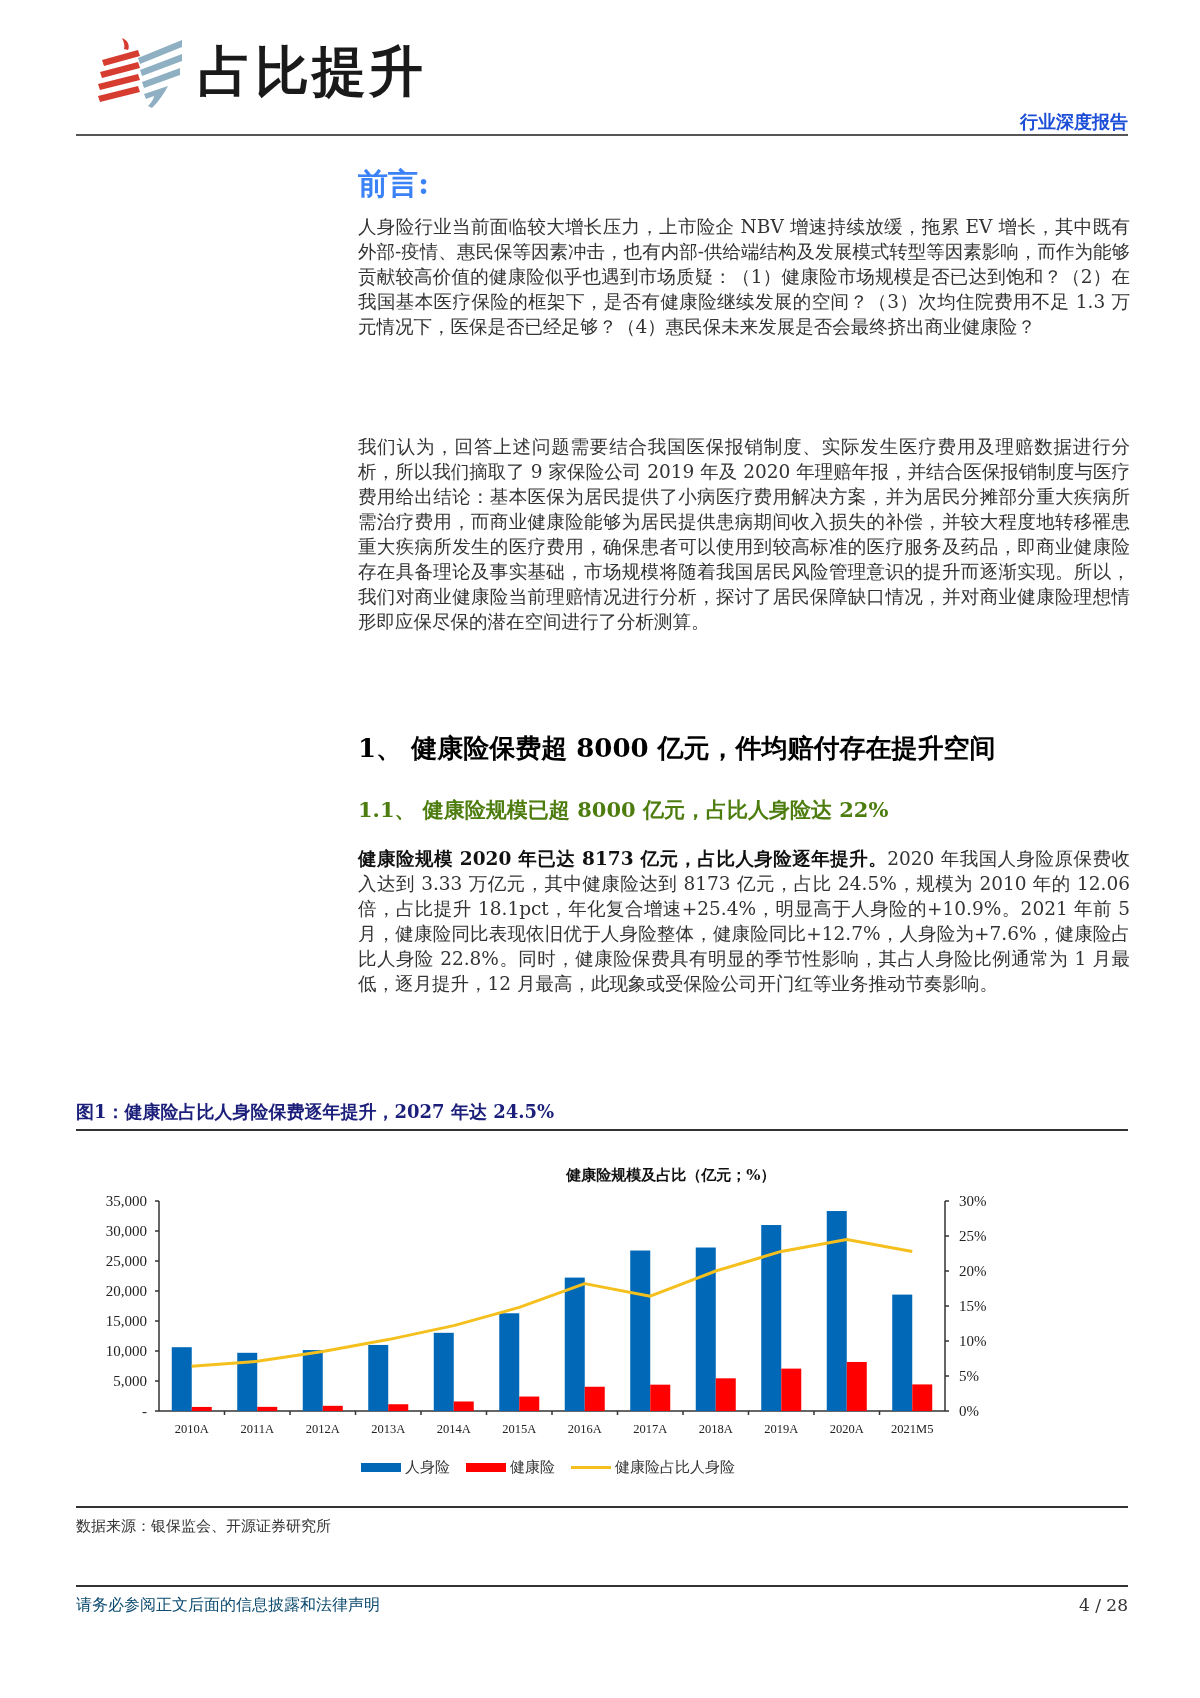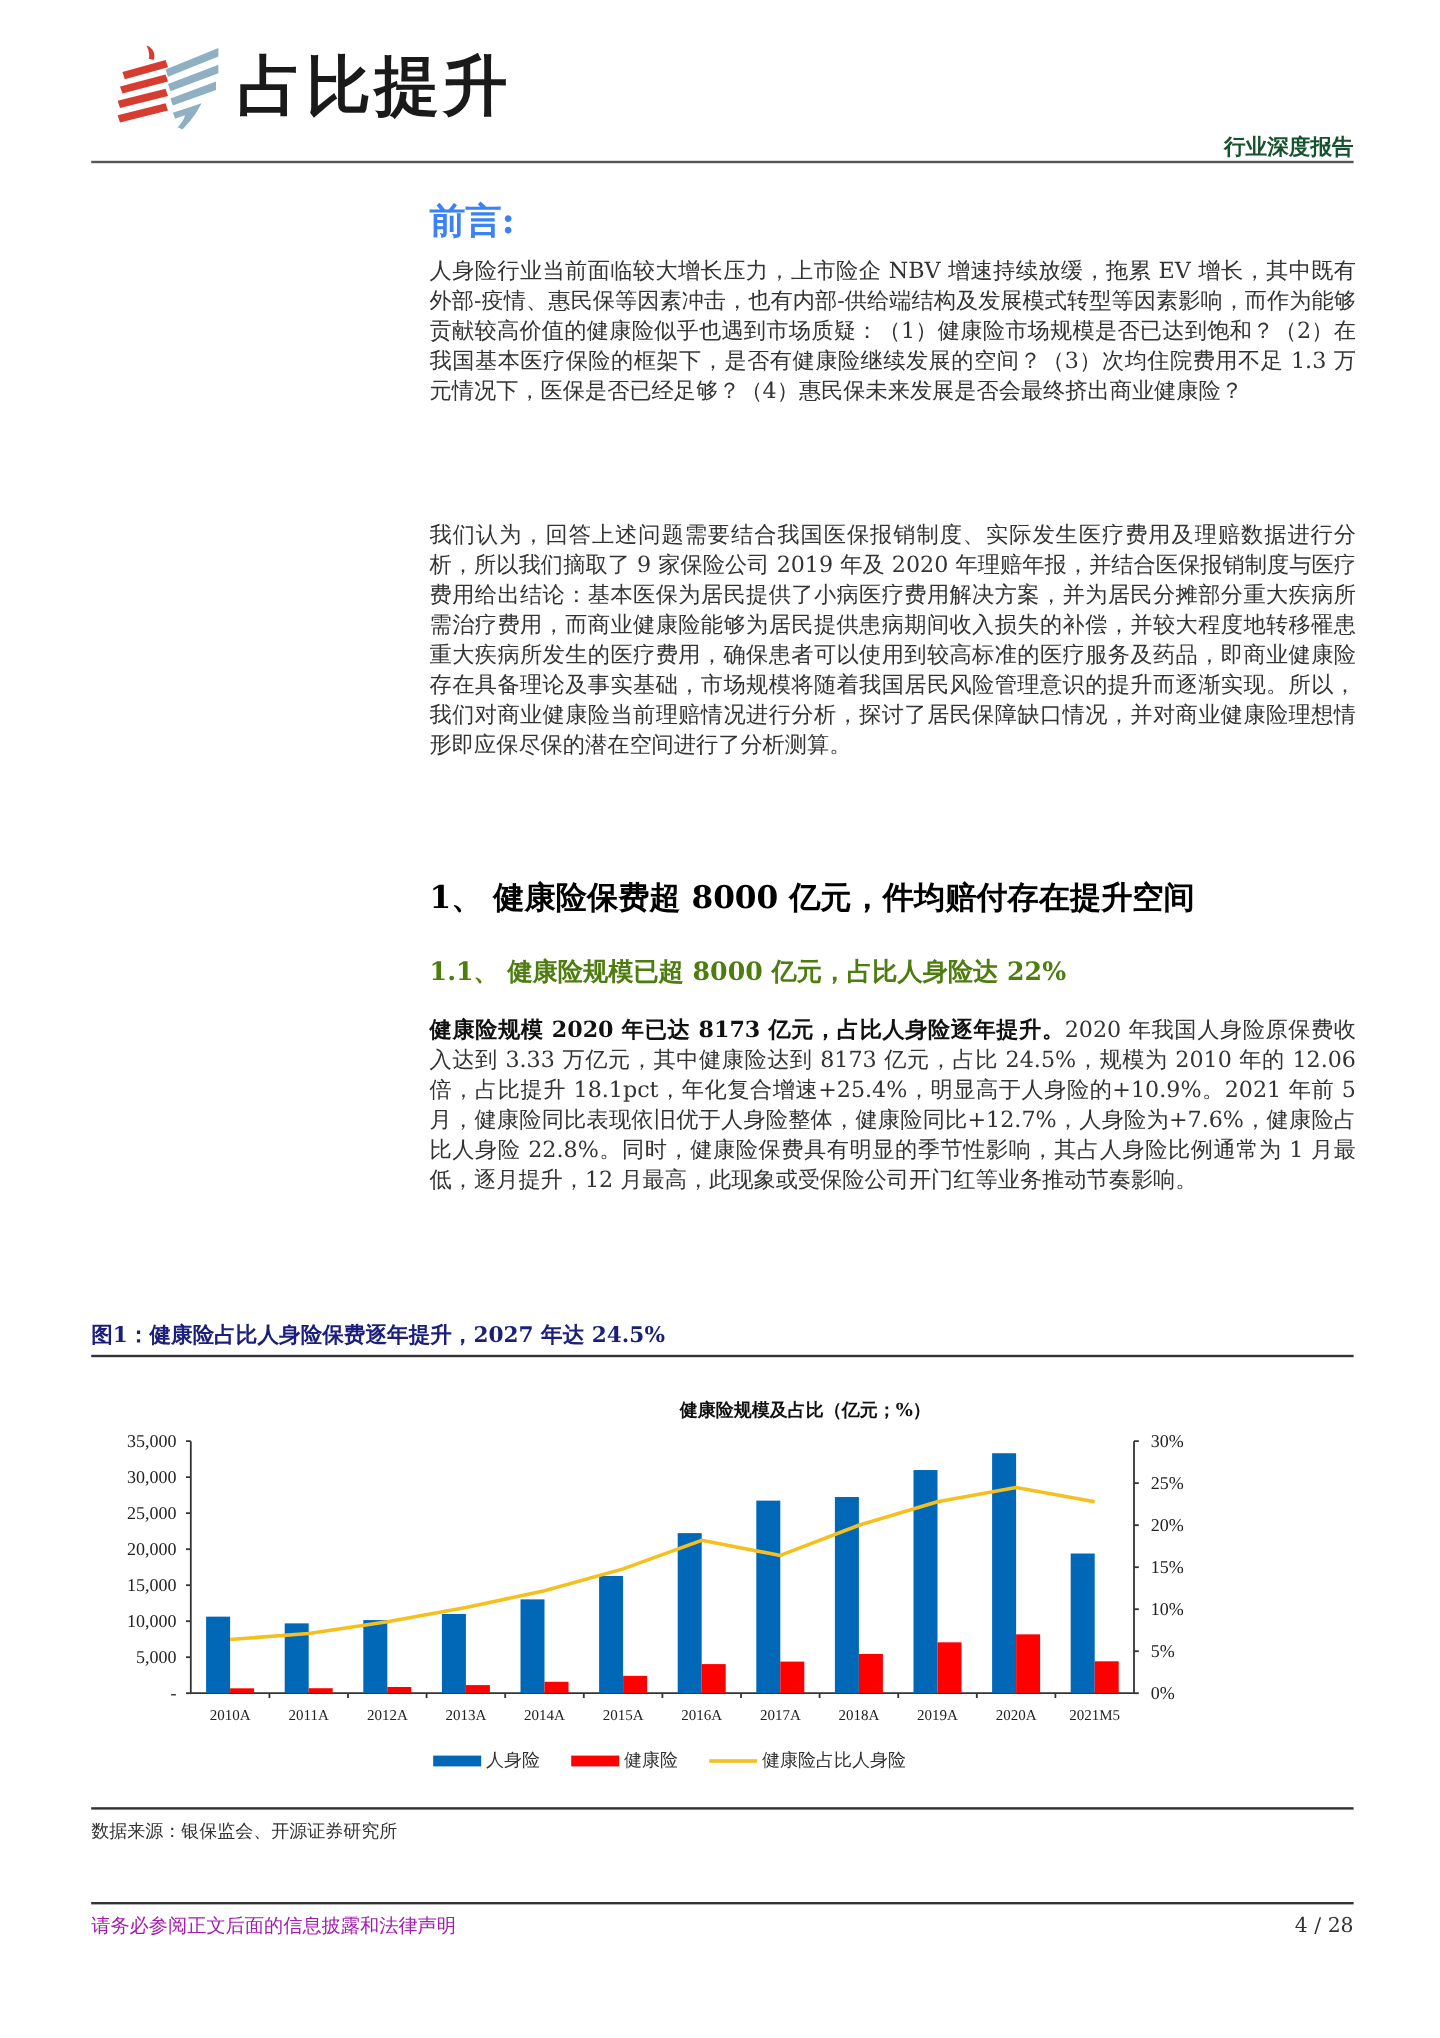--- a/index.html
+++ b/index.html
@@ -2,47 +2,47 @@
 <html><head>
 <meta charset="utf-8">
 <style>
   * { margin:0; padding:0; box-sizing:border-box; }
   html, body { width:1200px; height:1698px; background:#ffffff; }
   body { position:relative; font-family:"DejaVu Serif","Liberation Serif",serif; color:#222; overflow:hidden; }
 
   .header { position:absolute; left:0; top:0; width:1200px; height:140px; }
   .logo { position:absolute; left:98px; top:36px; width:86px; height:74px; }
   .brand { position:absolute; left:198px; top:40px; font-family:"DejaVu Sans","Liberation Sans",sans-serif; font-weight:bold; font-size:54px; letter-spacing:3px; color:#1a1a1a; line-height:64px; }
-  .report-type { position:absolute; right:72px; top:110px; font-size:18px; font-weight:bold; color:#14532d; }
+  .report-type { position:absolute; right:72px; top:110px; font-size:18px; font-weight:bold; color:#1d4ed8; }
   .header-rule { position:absolute; left:76px; right:72px; top:134px; height:2px; background:#555; }
   .h-intro { position:absolute; left:358px; top:164px; font-size:30px; font-weight:bold; color:#3b82f6; }
   .para { position:absolute; left:358px; width:772px; font-size:18.5px; line-height:25px; color:#333; text-align:justify; text-justify:inter-ideograph; }
   .p1 { top:214px; }
   .p2 { top:434px; }
   .h1 { position:absolute; left:358px; top:731px; font-size:26px; font-weight:bold; color:#000000; }
   .h2 { position:absolute; left:358px; top:796px; font-size:21px; font-weight:bold; color:#4d7c0f; }
   .p3 { top:846px; }
   .p3 .lead { font-weight:bold; color:#111; }
 
   .fig-title { position:absolute; left:76px; top:1100px; font-size:18px; font-weight:bold; color:#1b1f7a; }
   .fig-rule-top { position:absolute; left:76px; right:72px; top:1129px; height:2px; background:#333; }
 
   .chart { position:absolute; left:75px; top:1140px; width:1052px; height:360px; }
   .chart-title { position:absolute; left:0; width:1052px; top:26px; text-align:center; font-size:15px; font-weight:bold; color:#111; padding-left:140px; }
   .chart svg { position:absolute; left:0; top:0; }
-  .legend { position:absolute; left:286px; top:318px; display:flex; gap:26px; font-size:15px; color:#333; align-items:center; }
+  .legend { position:absolute; left:286px; top:318px; display:flex; gap:16px; font-size:15px; color:#333; align-items:center; }
   .legend-item { display:flex; align-items:center; gap:4px; }
   .sw-bar { display:inline-block; width:40px; height:9px; }
   .sw-line { display:inline-block; width:40px; height:3px; }
 
   .fig-rule-bottom { position:absolute; left:76px; right:72px; top:1506px; height:2px; background:#333; }
   .source { position:absolute; left:76px; top:1517px; font-size:15px; color:#333; }
 
   .footer-rule { position:absolute; left:76px; right:72px; top:1585px; height:2px; background:#333; }
-  .disclaimer { position:absolute; left:76px; top:1595px; font-size:16px; color:#a21caf; }
+  .disclaimer { position:absolute; left:76px; top:1595px; font-size:16px; color:#0c4a6e; }
   .page-num { position:absolute; right:72px; top:1595px; font-size:17px; color:#333; }
 </style>
 </head>
 <body>
 
 <div class="header">
   <svg class="logo" viewBox="0 0 86 74">
     <g fill="#d63c2f">
       <path d="M24 2 C30 4 32 10 30 14 L26 13 C27 10 26 6 24 2 Z"></path>
       <path d="M4 24 L40 14 L42 20 L6 30 Z"></path>

